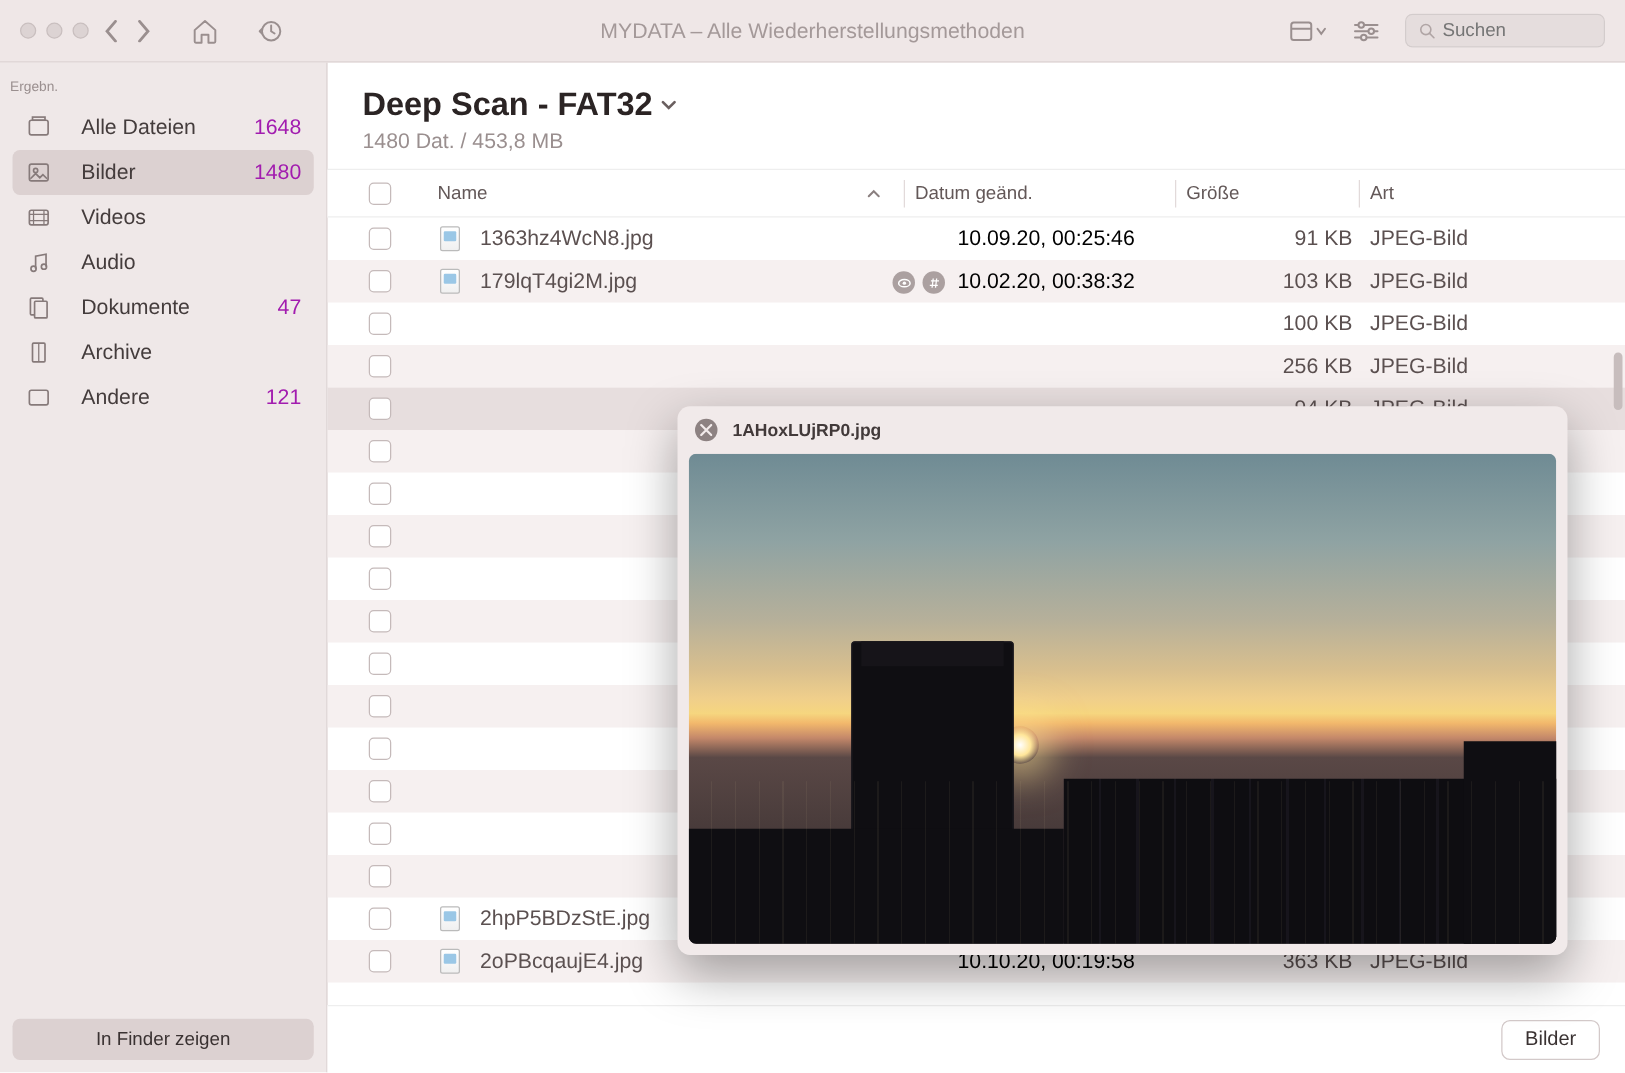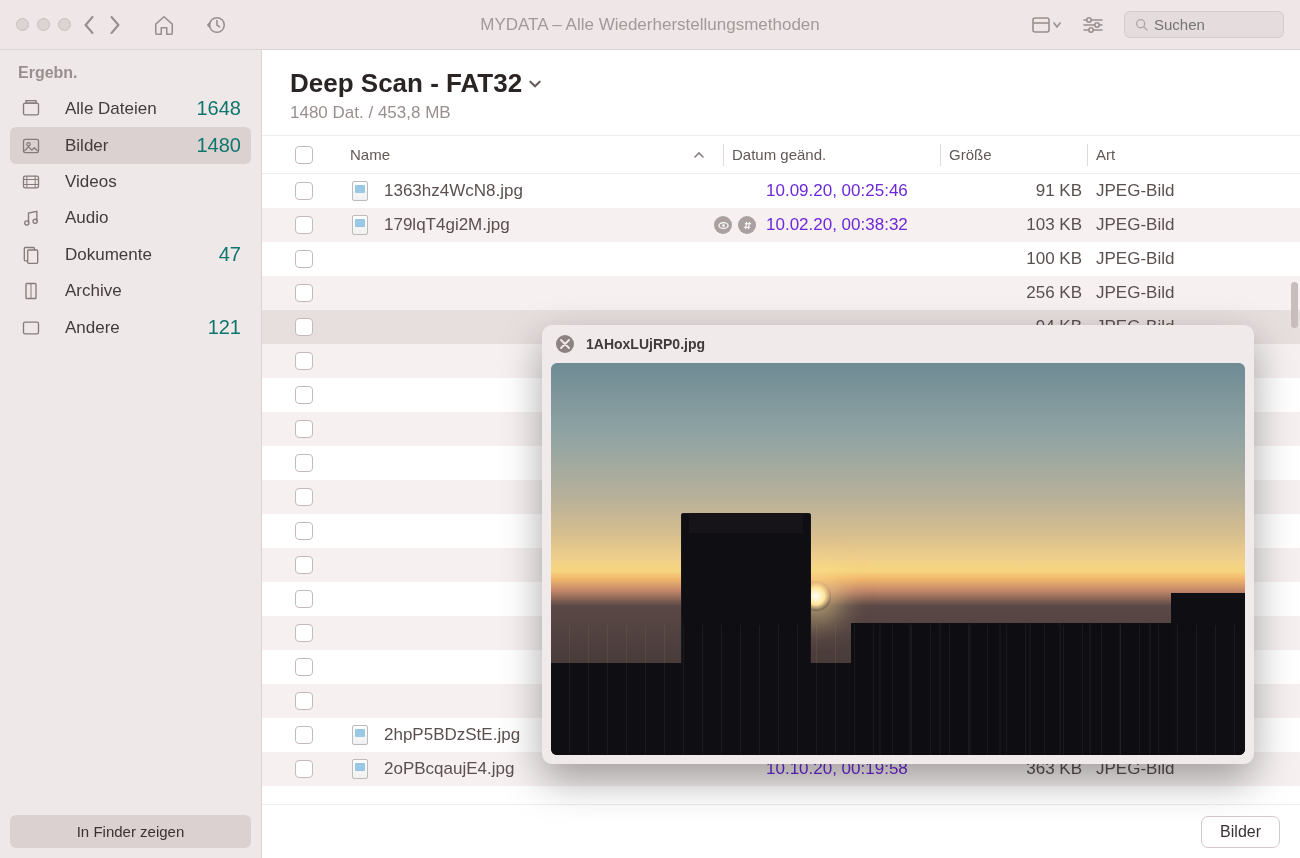--- a/index.html
+++ b/index.html
@@ -14,27 +14,27 @@
 .window-title { position: absolute; left: 50%; transform: translateX(-50%); font-size: 17px; color: #a49999; font-weight: 500; }
 .tb-right { margin-left: auto; display: flex; gap: 20px; align-items: center; }
 .search-box { background: rgba(0,0,0,0.04); border: 1px solid rgba(0,0,0,0.08); border-radius: 6px; padding: 4px 10px; display: flex; align-items: center; gap: 6px; color: #b0a5a5; font-size: 15px; width: 160px; }
 .search-box input { border: none; background: transparent; outline: none; color: #7a6f6f; font-size: 15px; width: 100%; }
 
 
 .main { display: flex; height: calc(100% - 50px); }
 
 
 .sidebar { width: 262px; background: #efe8e8; border-right: 1px solid #ddd3d3; display: flex; flex-direction: column; }
-.sb-heading { font-size: 16px; color: #9a8f8f; font-weight: 700; padding: 14px 18px 8px; }
+.sb-heading { font-size: 11px; color: #9a8f8f; font-weight: 400; padding: 14px 8px 8px; }
 .sb-list { padding: 0 10px; flex: 1; }
 .sb-item { display: flex; align-items: center; gap: 23px; padding: 7px 10px; border-radius: 6px; color: #443c3c; cursor: default; }
 .sb-item.selected { background: #dcd1d1; }
 .sb-item .sb-icon { width: 22px; height: 22px; color: #867a7a; display: flex; align-items: center; justify-content: center; }
 .sb-label { font-size: 17px; flex: 1; }
-.sb-count { font-size: 20px; color: #0f766e; }
+.sb-count { font-size: 17px; color: #a21caf; }
 .sb-footer { padding: 10px; }
 .finder-btn { width: 100%; padding: 8px; background: #dcd1d1; border: none; border-radius: 6px; font-size: 15px; color: #3a3232; font-weight: 500; cursor: pointer; }
 
 
 .content { flex: 1; display: flex; flex-direction: column; position: relative; }
 .header-block { padding: 18px 28px 12px; border-bottom: 1px solid #eee; }
 .h-title { font-size: 26px; font-weight: 700; color: #2b2424; display: flex; align-items: center; gap: 6px; }
 .h-sub { font-size: 17px; color: #9a8f8f; margin-top: 4px; }
 
 
@@ -46,22 +46,22 @@
 .col-type { width: 190px; }
 .divider { width: 1px; height: 22px; background: #e2dada; margin: 0 8px; }
 
 .table-body { flex: 1; overflow-y: auto; }
 .row { display: flex; align-items: center; height: 34px; padding: 0 14px; font-size: 17px; color: #5b5050; }
 .row:nth-child(even) { background: #f6f0f0; }
 .row.selected { background: #e7dede; }
 .chkbox { width: 18px; height: 18px; border: 1.5px solid #c5baba; border-radius: 4px; background: #fff; }
 .file-icon { width: 16px; height: 20px; background: linear-gradient(#fff,#f0f0f0); border: 1px solid #bbb; border-radius: 2px; margin-right: 10px; margin-left: 20px; position: relative; }
 .file-icon::after { content:''; position:absolute; top:3px; left:2px; right:2px; height:8px; background:#9ac7e6; border-radius:1px; }
-.name-cell { flex: 1; display: flex; align-items: center; padding-left: 0; }
-.row .col-date { color: #6d28d9; }
+.name-cell { flex: 1; display: flex; align-items: flex-end; padding-left: 0; }
+.row .col-date { color: #000000; }
 .row .col-size { white-space: nowrap; }
 .row .col-type { color: #5b5050; }
 .row-badges { display:flex; gap:6px; margin-right: 10px; }
 .badge { width:18px; height:18px; border-radius:50%; background:#aba0a0; color:#fff; display:flex; align-items:center; justify-content:center; }
 
 
 .footer { height: 54px; border-top: 1px solid #eee; display: flex; align-items: center; justify-content: flex-end; padding: 0 20px; background: #fff; }
 .recover-btn { padding: 6px 18px; background: #fff; border: 1px solid #d3c9c9; border-radius: 7px; font-size: 16px; color: #3a3232; font-weight: 500; cursor: pointer; }
 
 

